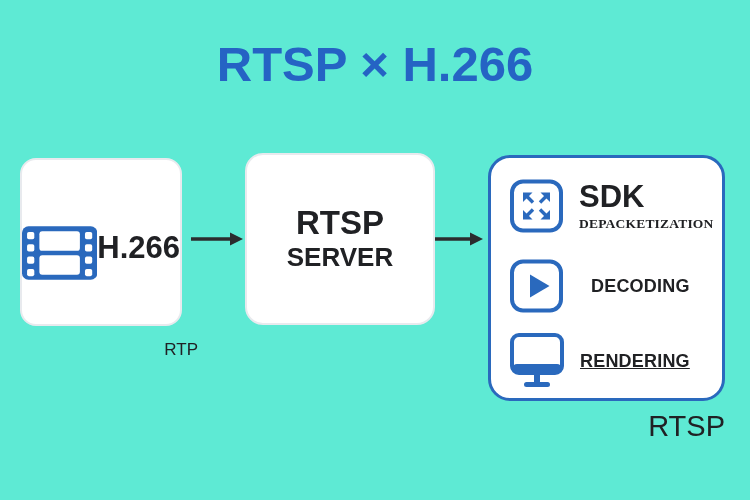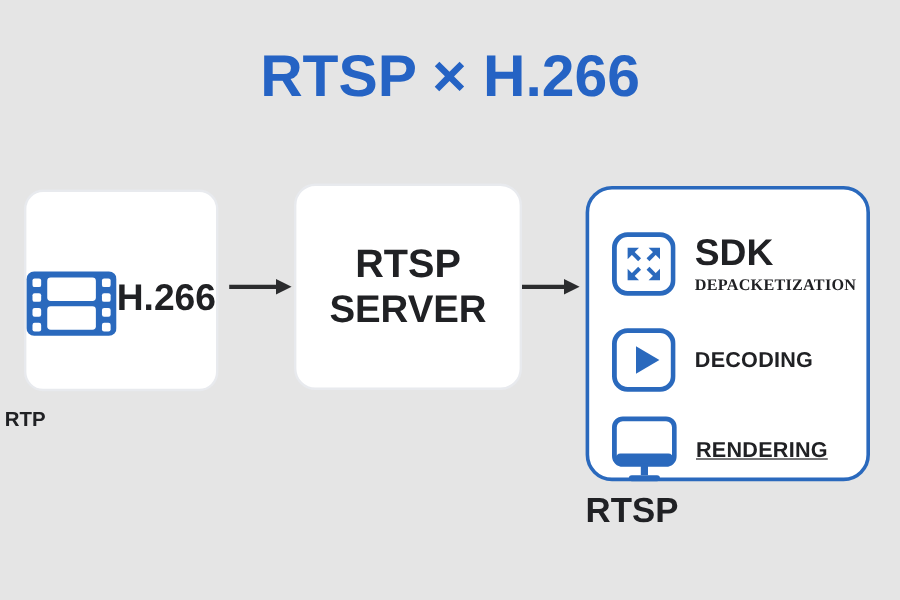--- a/index.html
+++ b/index.html
@@ -1,50 +1,50 @@
 <!DOCTYPE html>
 <html style="--accent: #2563c4; --diagram-blue: #2a69bd; --text-dark: #202124; --box-border: #e8eaee; --arrow: #2b2c2e;"><head>
 <meta charset="utf-8">
 <style>
   html,body{margin:0;padding:0;background:#fff;}
   .canvas{
-    position:relative;width:750px;height:500px;background:#e5e5e5;overflow:hidden;
+    position:relative;width:750px;height:500px;background:#5eead4;overflow:hidden;
     font-family:"Liberation Sans",sans-serif;color:var(--text-dark,#202124);
   }
   .title{
     position:absolute;left:0;right:0;top:36px;margin:0;
     text-align:center;font-size:49px;font-weight:700;letter-spacing:0;
     color:var(--accent,#2563c4);
   }
   .box{
     position:absolute;background:#fff;box-sizing:border-box;
     border:2px solid var(--box-border,#e8eaee);border-radius:16px;
   }
   .box.encoder{left:20px;top:158px;width:162px;height:168px;
     display:flex;flex-direction:row;align-items:center;}
   .film-svg{margin-top:21px;display:block;color:var(--diagram-blue,#2a69bd);}
   .encoder-label{font-size:31px;font-weight:700;margin-top:11px;line-height:1;}
   .caption{
-    position:absolute;text-align:left;font-weight:700;color:var(--text-dark,#202124);
+    position:absolute;text-align:right;font-weight:400;color:var(--text-dark,#202124);
   }
   .caption.encoder-caption{left:4px;width:194px;top:338px;font-size:17px;line-height:24px;}
   .caption.client-caption{left:488px;width:237px;top:411px;font-size:29px;line-height:1.1;}
   .box.server{left:245px;top:153px;width:190px;height:172px;border-radius:18px;
     display:flex;flex-direction:column;align-items:center;justify-content:center;}
   .server-line1{font-size:33px;font-weight:700;line-height:1.1;}
-  .server-line2{font-size:32px;font-weight:700;line-height:1.2;}
+  .server-line2{font-size:26px;font-weight:700;line-height:1.2;}
   .arrow{position:absolute;color:var(--arrow,#2b2c2e);}
   .arrow.a1{left:190px;top:230px;}
   .arrow.a2{left:434px;top:230px;}
   .box.client{left:488px;top:155px;width:237px;height:246px;
     border:3px solid var(--diagram-blue,#2a69bd);border-radius:22px;
-    padding:14px 0 0 19px;}
+    padding:0 0 0 19px;}
   .client-row{display:flex;align-items:center;}
   .client-row.r1{margin-top:21px;}
-  .client-row.r2{margin-top:26px;}
+  .client-row.r2{margin-top:26px;gap:12px;}
   .client-row.r3{margin-top:19px;text-decoration:underline;}
   .row-icon{flex:0 0 auto;display:block;color:var(--diagram-blue,#2a69bd);}
   .row-text{margin-left:16px;}
   .row-title-big{font-size:31px;font-weight:700;line-height:1;}
   .row-subtitle{font-size:13.5px;font-weight:700;letter-spacing:.2px;margin-top:4px;font-family:Liberation Serif, serif;}
   .row-title{font-size:18px;font-weight:700;letter-spacing:.2px;}
 </style>
 </head>
 <body>
 

